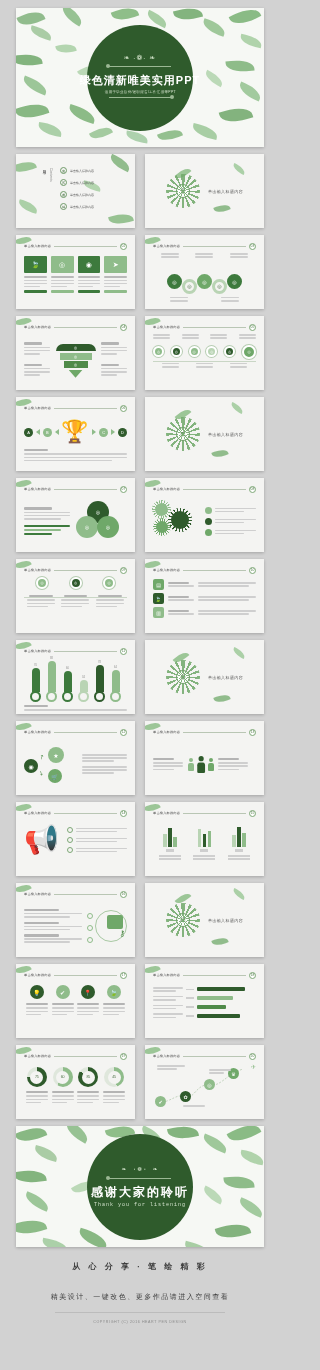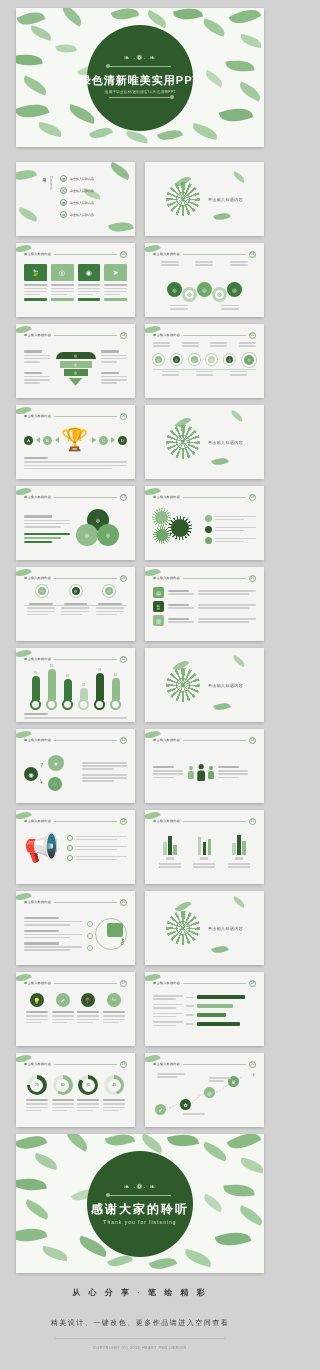--- a/index.html
+++ b/index.html
@@ -12,22 +12,22 @@
 
   .page { width:280px; position:relative; }
 
   
   .slide {
     background:#f4f4f2;
     position:relative;
     overflow:hidden;
     box-shadow:0 1px 3px rgba(0,0,0,.22);
   }
-  .hero { width:248px; height:139px; margin:8px auto 8px; }
-  .closing { width:248px; height:139px; margin:0 auto; }
+  .hero { width:248px; height:139px; margin:8px auto 0; }
+  .closing { width:248px; height:121px; margin:0 auto;font-family:Liberation Mono, monospace; }
 
   
   .leafbg { position:absolute; inset:0; background:#f6f8f4; }
   .leaf {
     position:absolute;
     border-radius:0 80% 0 80%;
     opacity:.85;
   }
 
   

